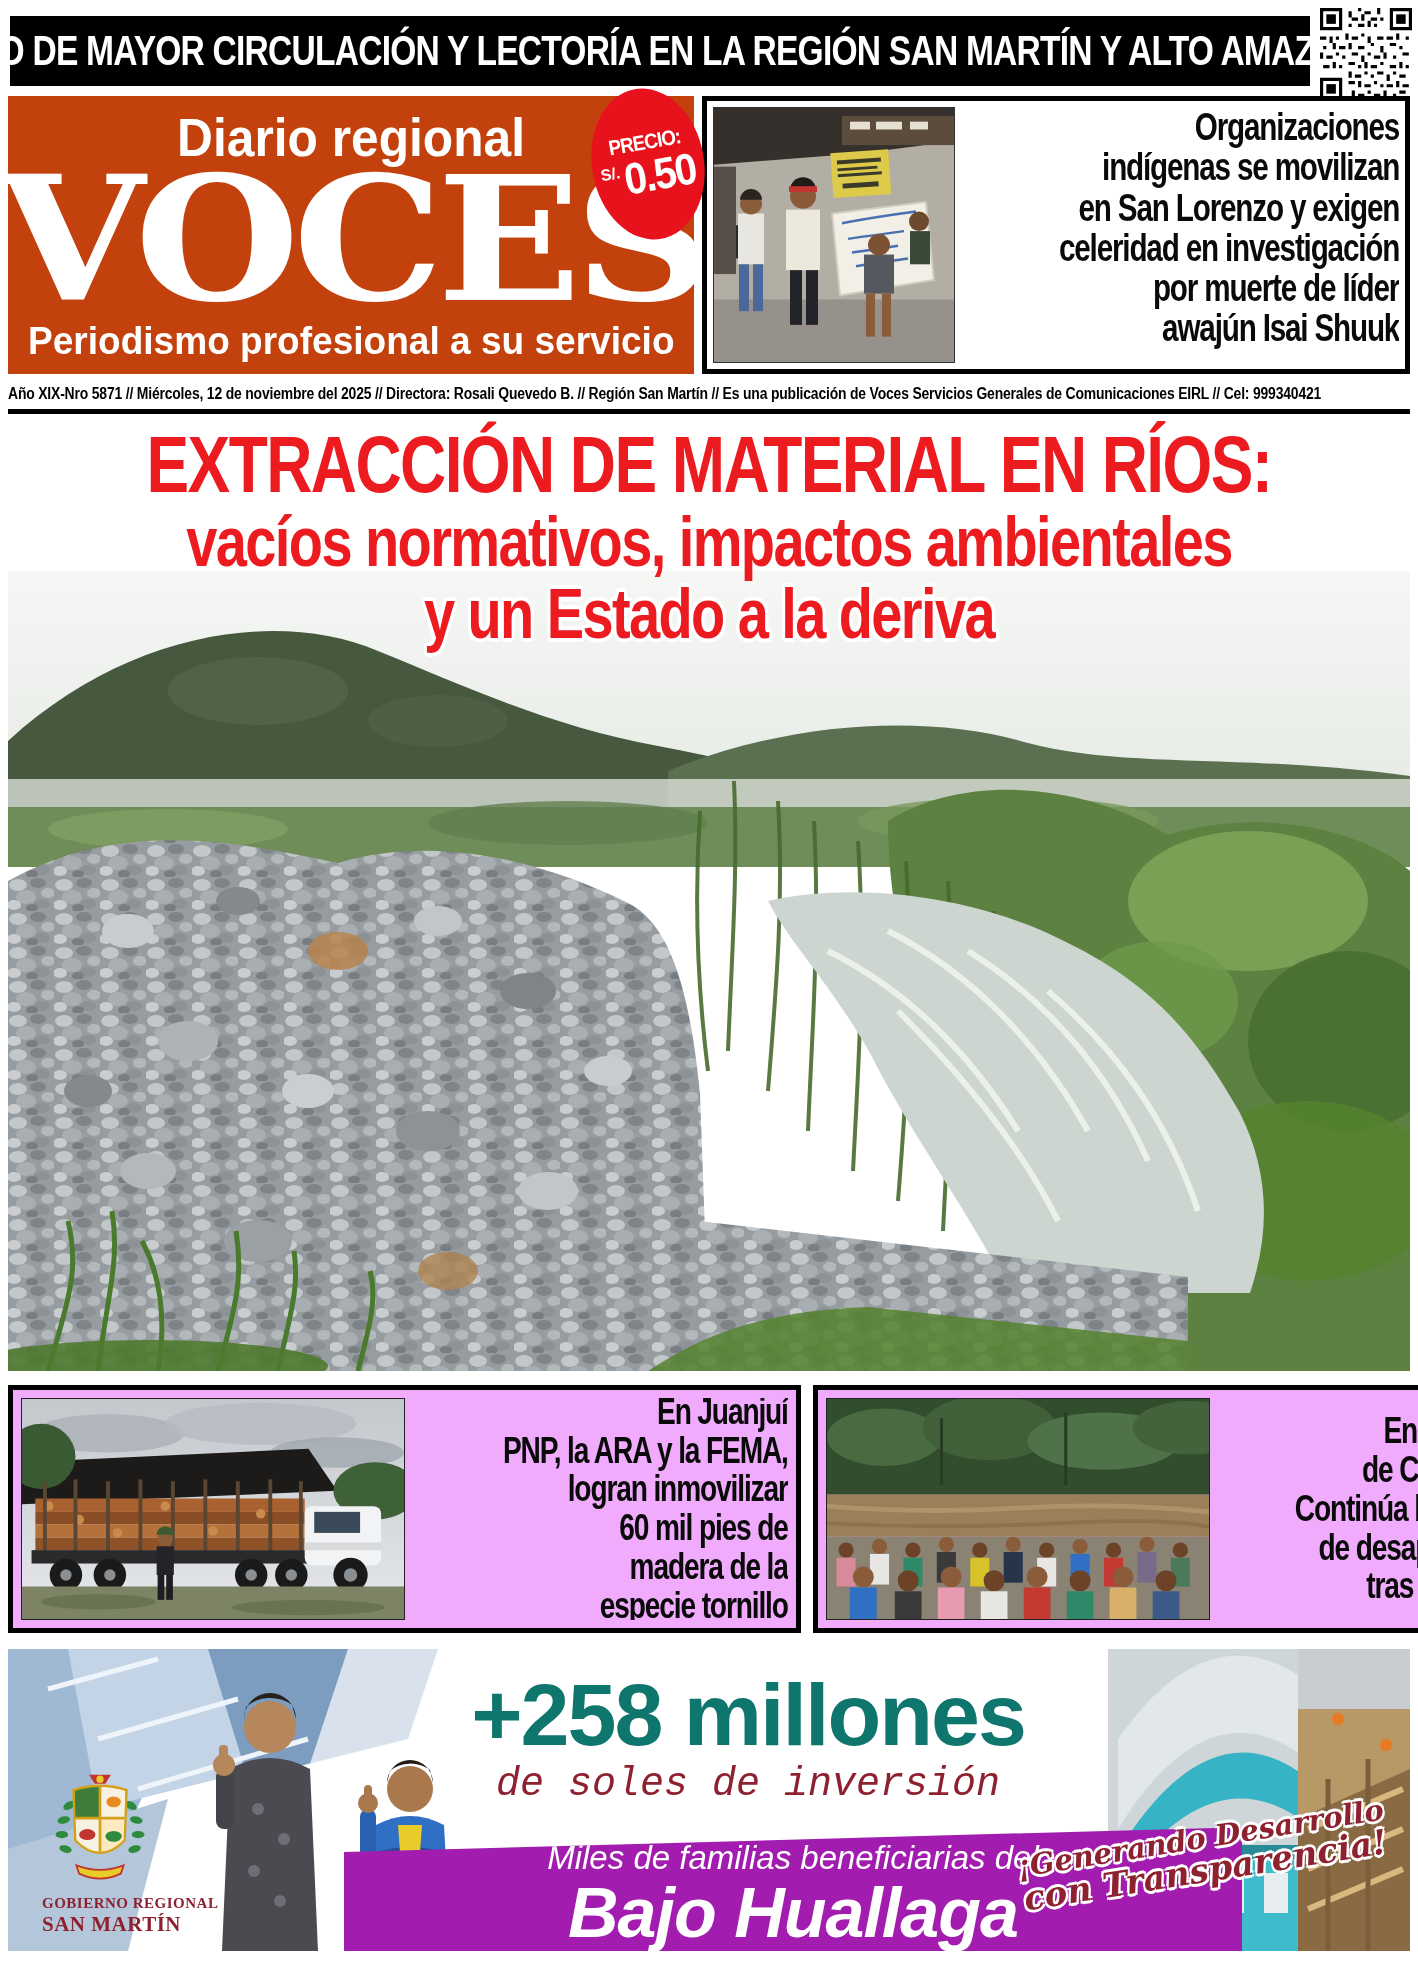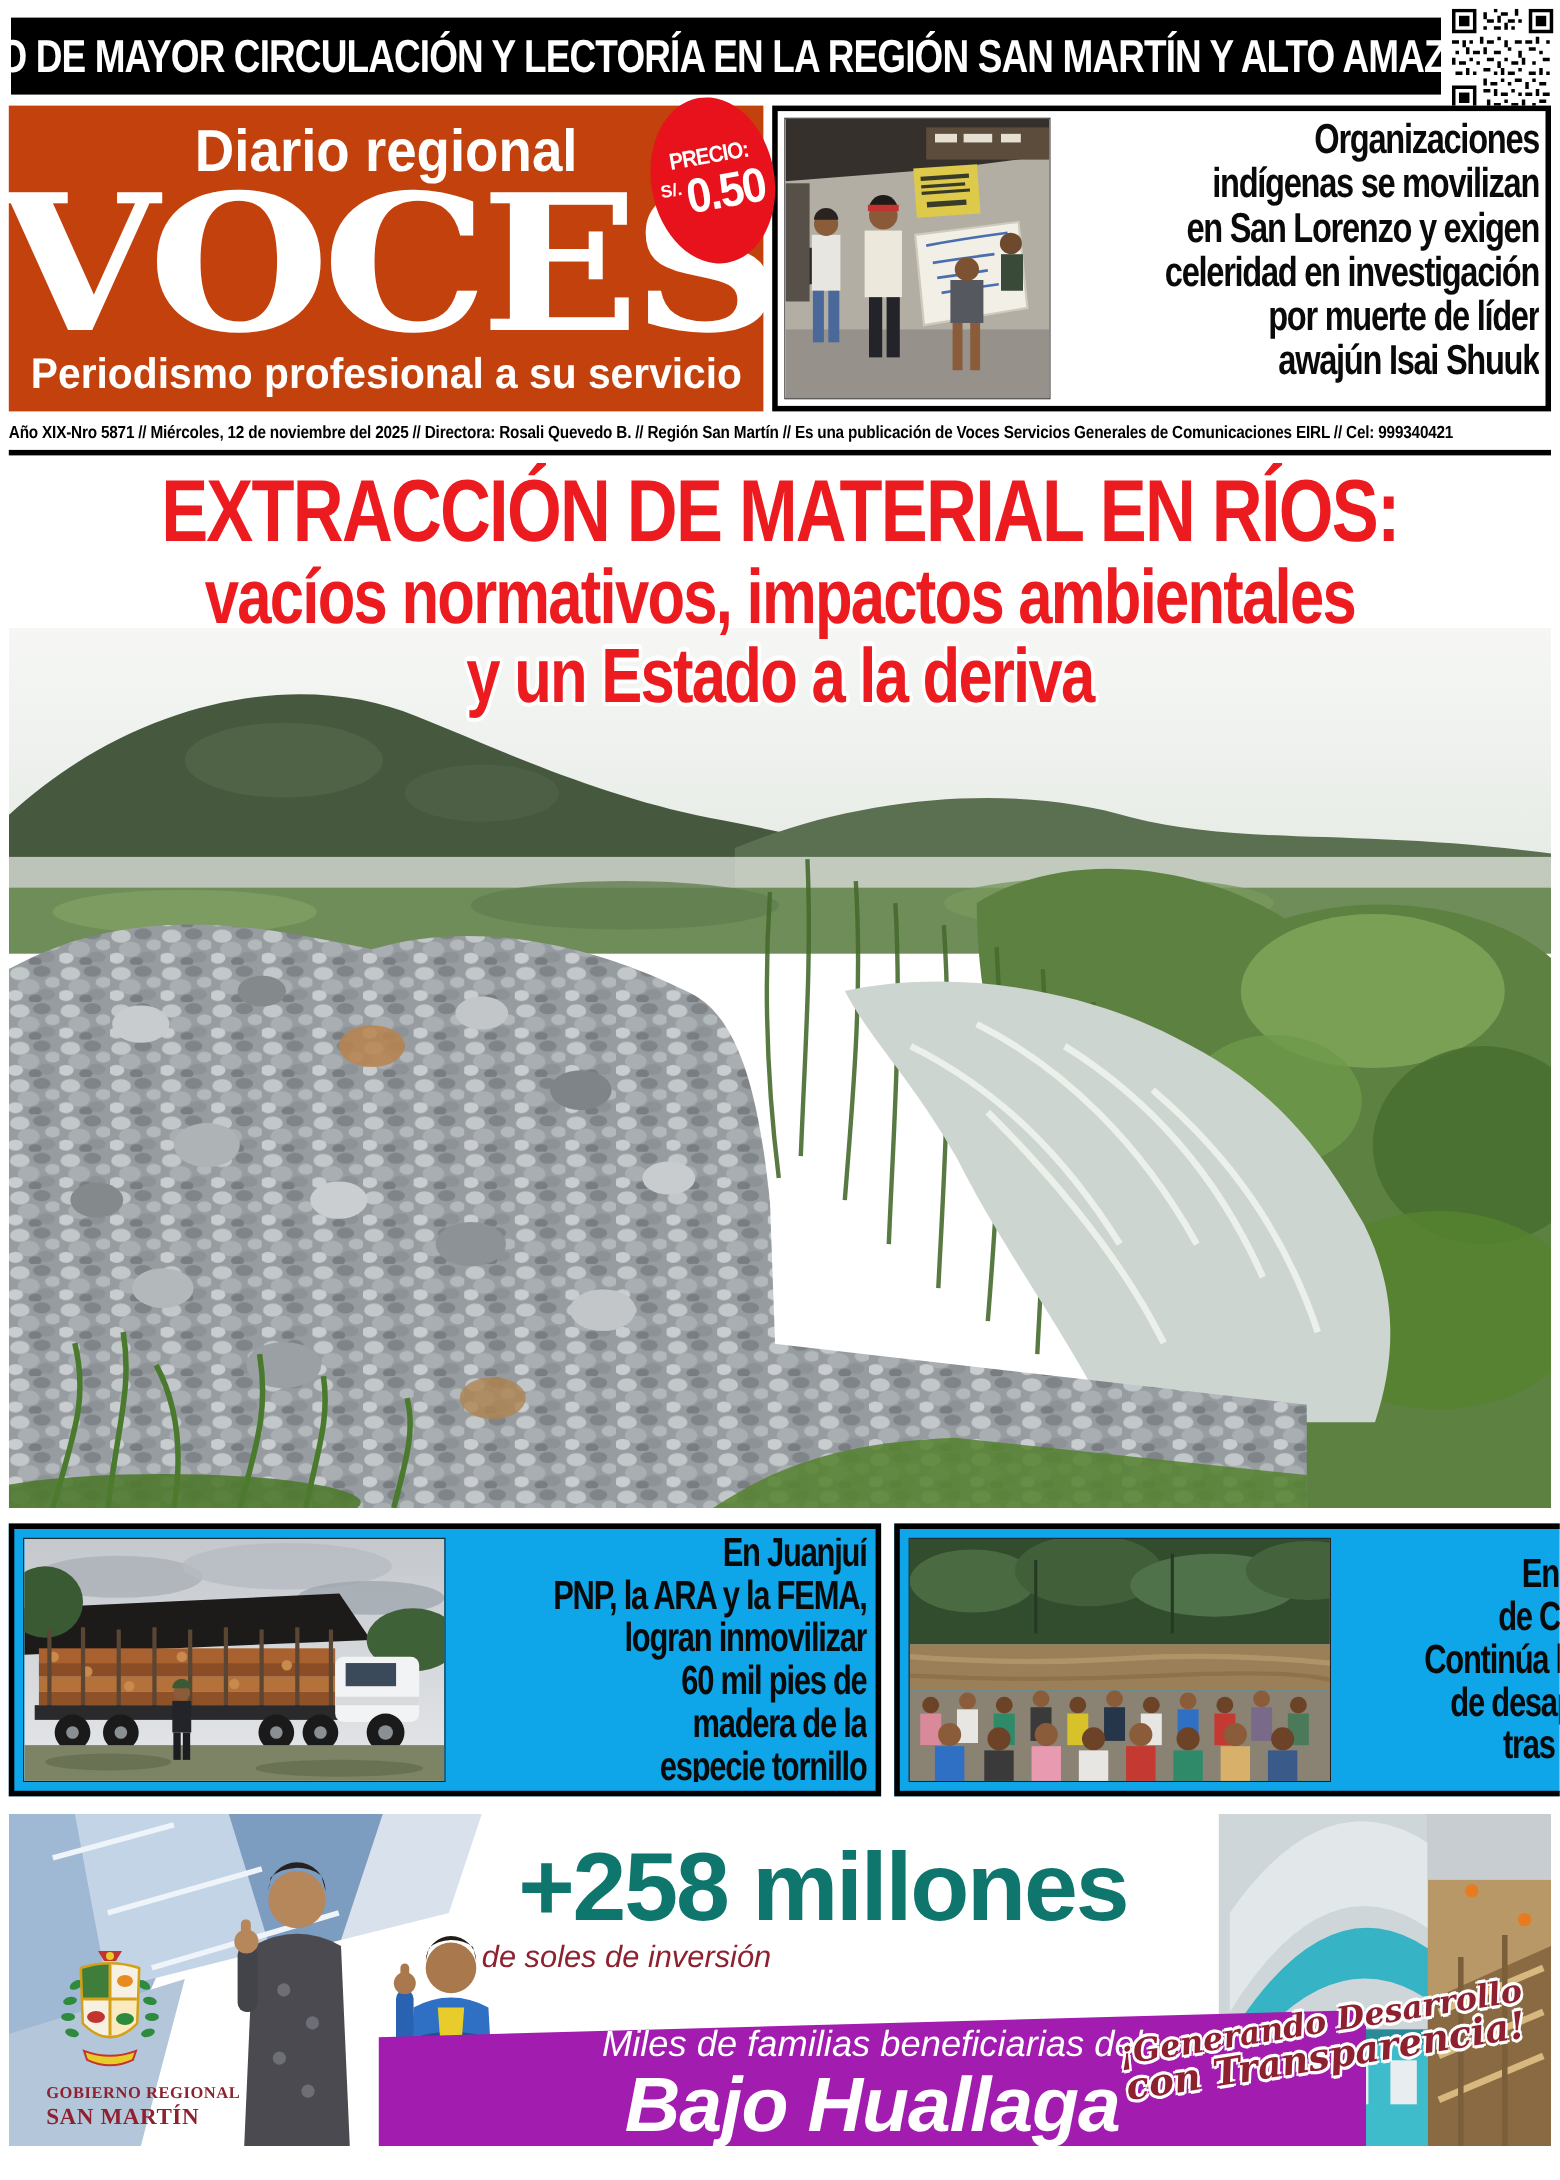--- a/index.html
+++ b/index.html
@@ -47,37 +47,37 @@
   
   .main-photo{position:relative;z-index:1;margin:-80px 8px 0;height:800px;overflow:hidden;}
   .main-photo svg{display:block;width:100%;height:100%;}
   .photo-caption{position:absolute;left:0;right:0;bottom:8px;text-align:center;z-index:2;}
   .cap-line{font-weight:bold;color:#ec1b20;white-space:nowrap;letter-spacing:-1.5px;
             transform:scaleX(.82);transform-origin:50% 50%;}
   .cap1{font-size:41px;line-height:1.08;}
   .cap2{font-size:39px;line-height:1.08;}
   
   .story-row{display:flex;gap:12px;margin:14px 8px 0;height:248px;}
-  .story-card{flex:1;border:5px solid #000;background:#0ea5e9;box-sizing:border-box;display:flex;gap:8px;padding:8px;}
+  .story-card{flex:1;border:5px solid #000;background:#f0abfc;box-sizing:border-box;display:flex;gap:8px;padding:8px;}
   .story-photo{width:382px;flex:0 0 auto;border:1px solid #222;overflow:hidden;}
   .story-photo svg{display:block;width:100%;height:100%;}
   .story-headline{flex:1;display:flex;flex-direction:column;justify-content:center;overflow:hidden;}
   .sc-line{font-weight:bold;font-size:37px;line-height:1.05;letter-spacing:-1.5px;color:#0a0a0a;
            white-space:nowrap;text-align:right;transform:scaleX(.76);transform-origin:100% 50%;}
   
   .ad-banner{position:relative;margin:16px 8px 0;height:302px;overflow:hidden;background:#fff;}
   .ad-bg{position:absolute;inset:0;}
   .ad-bg svg{display:block;width:100%;height:100%;}
   .ad-logo{position:absolute;left:34px;bottom:14px;width:180px;text-align:left;z-index:5;}
   .ad-logo-l1{font-family:"Liberation Serif",serif;font-weight:bold;font-size:15px;color:#8e2130;letter-spacing:.5px;margin-top:2px;}
   .ad-logo-l2{font-family:"Liberation Serif",serif;font-weight:bold;font-size:21px;color:#8e2130;letter-spacing:.5px;}
   .ad-amount{position:absolute;left:430px;top:22px;width:620px;text-align:center;z-index:5;
              font-weight:bold;font-size:88px;letter-spacing:-2px;color:#0f766e;line-height:1;}
-  .ad-subtitle{position:absolute;left:430px;top:116px;width:620px;text-align:left;z-index:5;
-               font-style:italic;font-size:28px;color:#8e2130;line-height:1;}
+  .ad-subtitle{position:absolute;left:430px;top:116px;width:620px;text-align:center;z-index:5;
+               font-style:italic;font-size:40px;color:#8e2130;line-height:1;font-family:Liberation Mono, monospace;}
   .ad-band{position:absolute;left:336px;right:168px;bottom:0;height:124px;background:#a21caf;z-index:4;
            clip-path:polygon(0 20%,100% 0,100% 100%,0 100%);display:flex;flex-direction:column;
            align-items:center;justify-content:center;padding-top:12px;box-sizing:border-box;}
   .band-intro{color:#fff;font-style:italic;font-size:33px;line-height:1.1;}
   .band-title{color:#fff;font-style:italic;font-weight:bold;font-size:70px;line-height:1.05;letter-spacing:-1px;}
   .ad-ribbon{position:absolute;right:22px;bottom:62px;z-index:6;transform:rotate(-9deg);text-align:center;}
   .ribbon-line{font-family:"DejaVu Serif",serif;font-style:italic;font-weight:bold;color:#8e2130;
                text-shadow:-2px -2px 0 #fff,2px -2px 0 #fff,-2px 2px 0 #fff,2px 2px 0 #fff,0 3px 0 #fff,0 -3px 0 #fff;}
   .rb1{font-size:29px;line-height:1.05;}
   .rb2{font-size:34px;line-height:1.05;}

